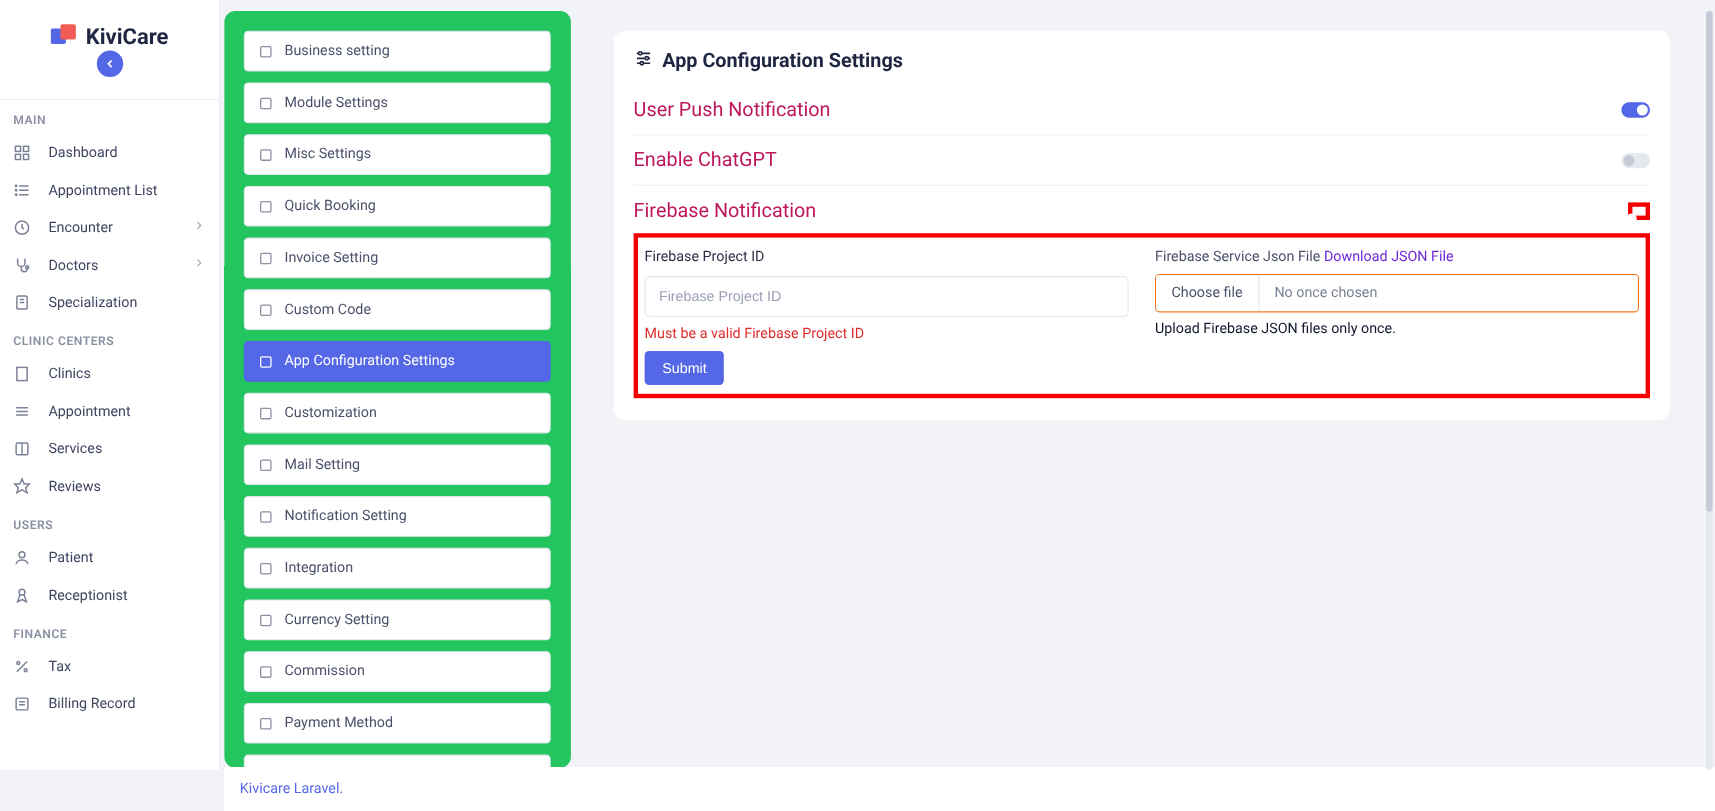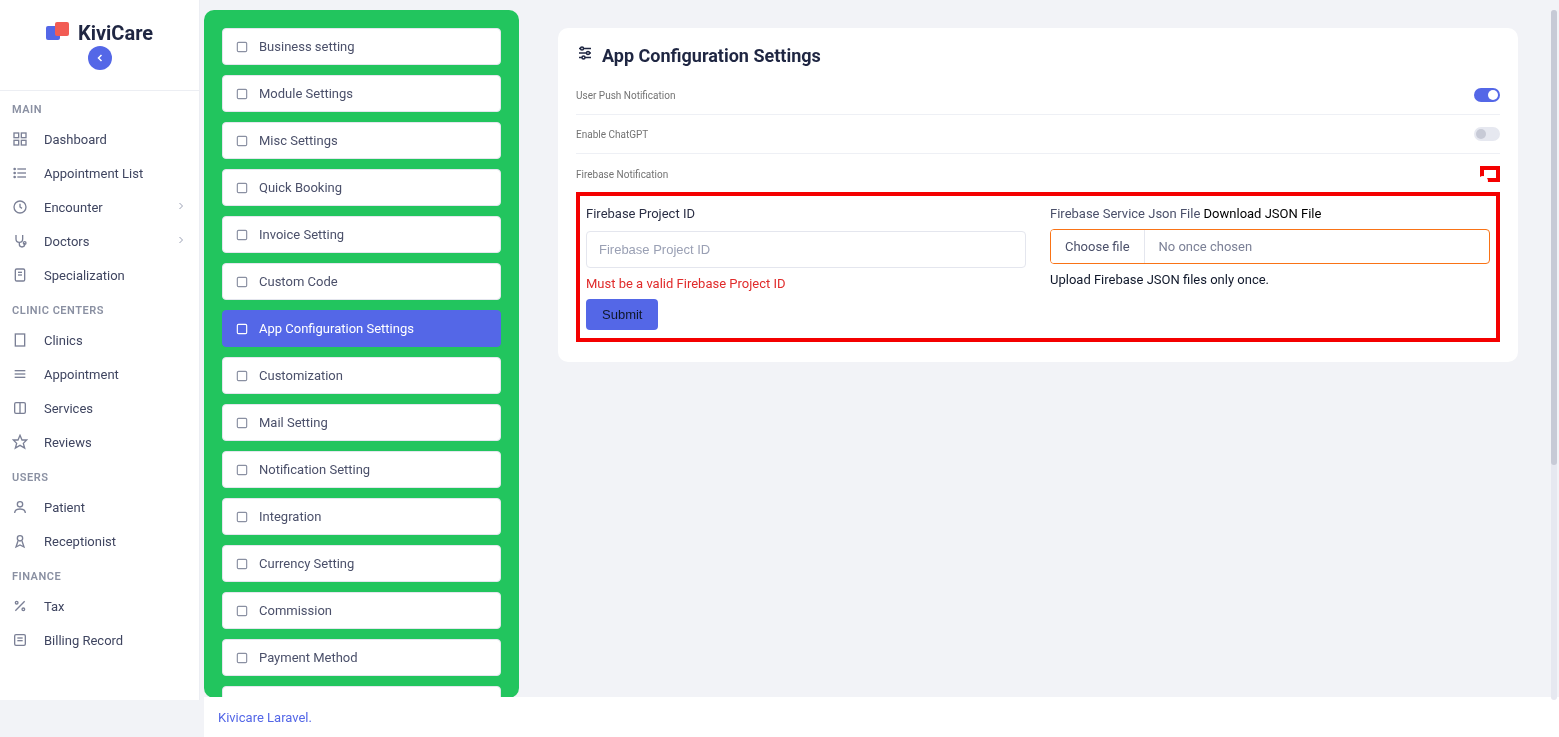--- a/index.html
+++ b/index.html
@@ -21,40 +21,40 @@
 
 .settings-col { position:absolute; top:10px; left:204px; width:315px; height:688px; background:#22c55e; border-radius:10px; padding:18px; overflow-y:auto; }
 .set-item { display:flex; align-items:center; gap:10px; border:1px solid #e4e6ee; border-radius:4px; padding:10px 12px; margin-bottom:10px; font-size:13px; color:#4b506a; cursor:pointer; background:#fff; }
 .set-item.active { background:#5467e7; color:#fff; border-color:#5467e7; }
 .set-item .set-icon { width:14px; height:14px; color:#8a90a2; display:inline-flex; }
 .set-item.active .set-icon { color:#fff; }
 
 
 .main { position:absolute; top:28px; left:558px; width:960px; background:#fff; border-radius:10px; padding:16px 18px 20px; }
 .main-title { display:flex; align-items:center; gap:8px; font-weight:700; font-size:18px; color:#1f2642; margin-bottom:10px; }
-.row { display:flex; align-items:center; justify-content:space-between; padding:12px 0; border-bottom:1px solid #eef0f5; font-size:10px; color:#737373; }
+.row { display:flex; align-items:center; justify-content:space-between; padding:12px 0; border-bottom:1px solid #eef0f5; font-size:18px; color:#be185d; }
 .row:last-of-type { border-bottom:none; }
 .toggle { width:26px; height:14px; border-radius:8px; position:relative; cursor:pointer; }
 .toggle.on { background:#5467e7; }
 .toggle.off { background:#e6e8f0; }
 .toggle .knob { position:absolute; top:2px; width:10px; height:10px; border-radius:50%; background:#fff; }
 .toggle.on .knob { right:2px; }
 .toggle.off .knob { left:2px; background:#c7cad6; }
 .annot-toggle { border:4px solid #f40000; padding:4px 6px; }
 
 
 .fb-area { border:4px solid #f40000; margin-top:-2px; padding:10px 6px 8px; display:flex; gap:24px; }
 .fb-col { flex:1; }
 .fb-label { font-size:13px; color:#2b2f45; margin-bottom:10px; display:block; }
 .text-input { width:100%; padding:10px 12px; border:1px solid #e4e6ee; border-radius:4px; font-size:13px; color:#4b506a; }
 .text-input::placeholder { color:#9aa0b4; }
 .err { color:#e02b2b; font-size:13px; margin-top:8px; }
-.submit-btn { margin-top:8px; background:#5467e7; color:#0f172a; border:none; border-radius:4px; padding:8px 16px; font-size:13px; cursor:pointer; }
+.submit-btn { margin-top:8px; background:#5467e7; color:#ffffff; border:none; border-radius:4px; padding:8px 16px; font-size:13px; cursor:pointer; }
 .file-label { font-size:13px; color:#4b506a; }
-.file-link { color:#000000; cursor:pointer; }
+.file-link { color:#6d28d9; cursor:pointer; }
 .file-row { display:flex; margin-top:8px; border:1px solid #f97316; border-radius:4px; overflow:hidden; }
 .choose-btn { padding:9px 14px; background:#fff; border-right:1px solid #e4e6ee; font-size:13px; color:#4b506a; cursor:pointer; }
 .file-status { padding:9px 14px; font-size:13px; color:#7b8096; flex:1; }
 .hint { font-size:13px; color:#0f172a; margin-top:8px; }
 
 
 .footer { position:absolute; left:204px; right:0; bottom:0; height:40px; background:#fff; display:flex; align-items:center; padding:0 14px; font-size:13px; }
 .footer a { color:#5467e7; text-decoration:none; }
 
 

